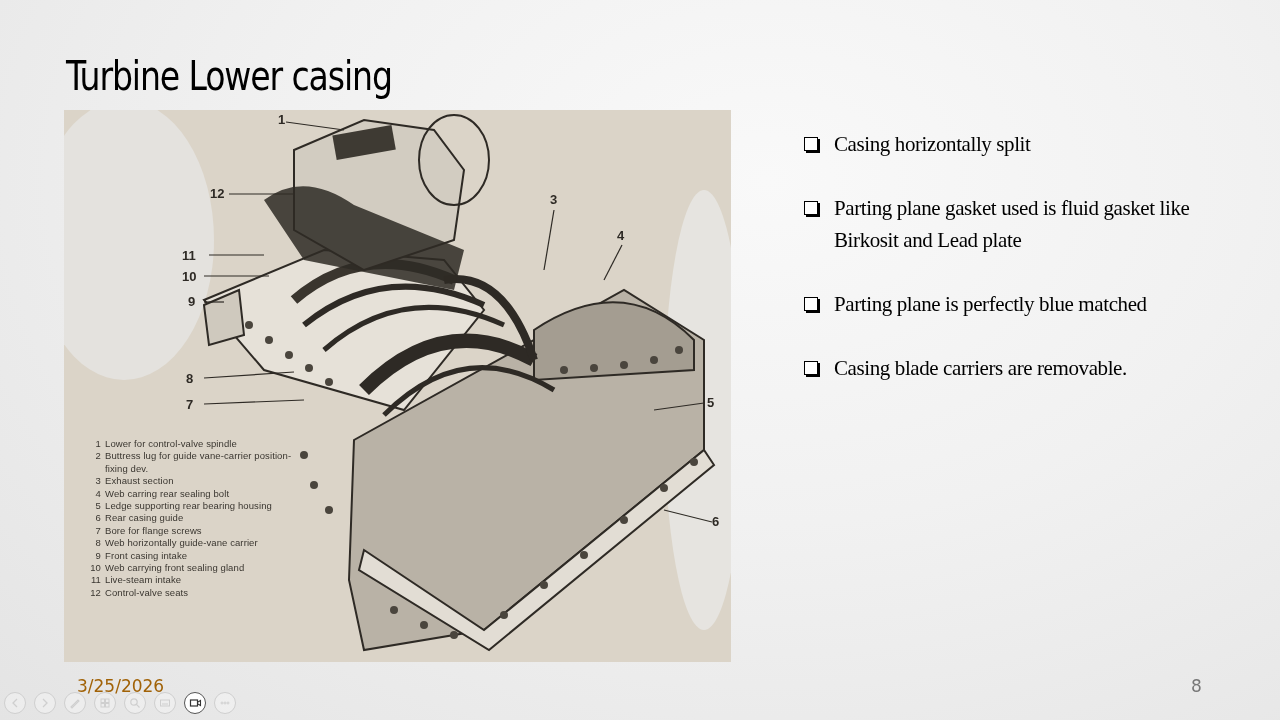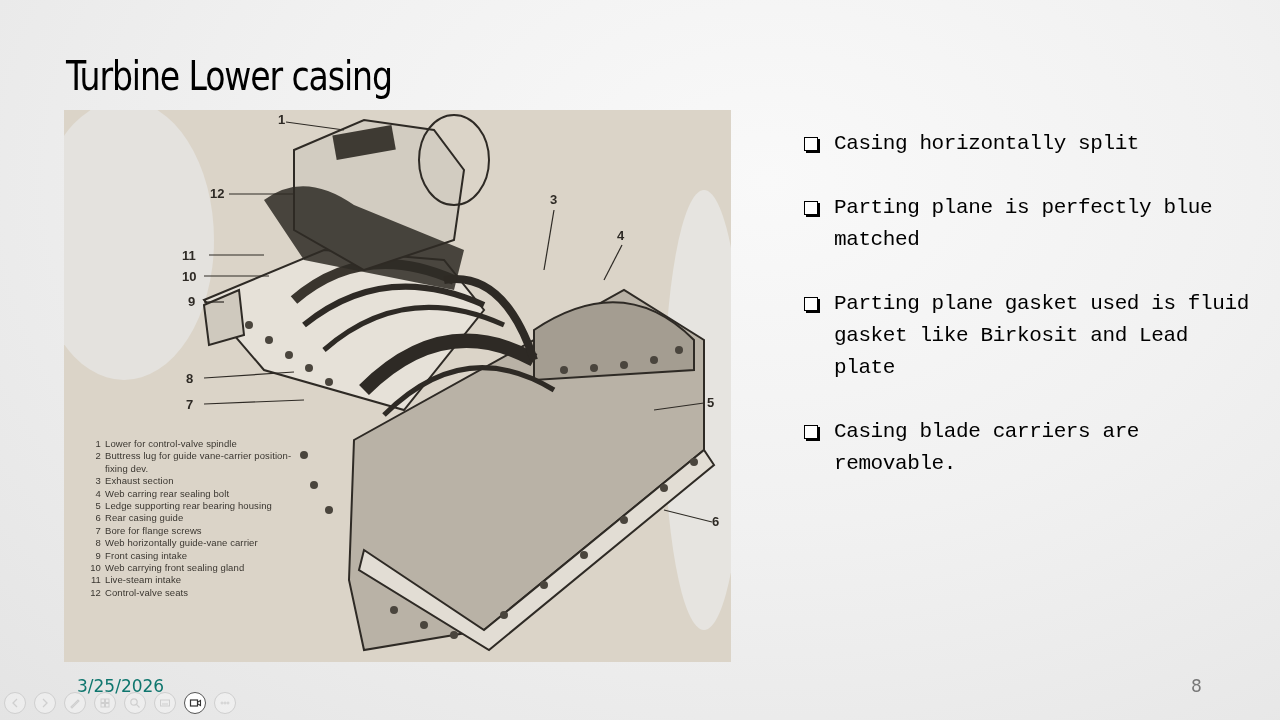--- a/index.html
+++ b/index.html
@@ -26,31 +26,31 @@
     color:#3a3630; letter-spacing:0.1px;
   }
   .legend .row { display:flex; }
   .legend .num { width:13px; text-align:right; margin-right:4px; flex:none; }
   .legend .txt { flex:1; }
   .callout {
     position:absolute; font-family:"Liberation Sans", sans-serif; font-size:13px; color:#2e2a25; font-weight:bold;
   }
   .bullets {
     position:absolute; left:804px; top:128px; width:450px;
-    font-family:Liberation Mono, monospace; font-size:21px; line-height:32px;
+    font-family:Liberation Serif, serif; font-size:21px; line-height:32px;
     letter-spacing:-0.4px;
   }
   .bullet { position:relative; padding-left:30px; margin-bottom:32px; }
   .bullet .box {
     position:absolute; left:0; top:9px; width:12px; height:12px;
     border:1.6px solid #000; box-shadow:2px 2px 0 #000; background:#fff;
   }
   .bullet .text { display:block; }
   .footer-date {
-    position:absolute; left:77px; top:676px; font-size:17px; color:#0f766e;
+    position:absolute; left:77px; top:676px; font-size:17px; color:#a16207;
     font-family:"DejaVu Sans", sans-serif;
   }
   .footer-page {
     position:absolute; left:1191px; top:676px; font-size:17px; color:#777;
     font-family:"DejaVu Sans", sans-serif;
   }
   .controls {
     position:absolute; left:4px; top:692px; display:flex; gap:8px;
   }
   .ctrl {
@@ -201,25 +201,25 @@
   </div>
 </div>
 
 <div class="bullets">
   <div class="bullet">
     <span class="box"></span>
     <span class="text"> Casing horizontally split</span>
   </div>
   <div class="bullet">
     <span class="box"></span>
+    <span class="text"> Parting plane gasket used is fluid gasket like Birkosit and Lead plate</span>
+  </div>
+  <div class="bullet">
+    <span class="box"></span>
     <span class="text">Parting plane is perfectly blue matched</span>
-  </div>
-  <div class="bullet">
-    <span class="box"></span>
-    <span class="text"> Parting plane gasket used is fluid gasket like Birkosit and Lead plate</span>
   </div>
   <div class="bullet">
     <span class="box"></span>
     <span class="text">Casing blade carriers are removable.</span>
   </div>
 </div>
 
 <div class="footer-date">3/25/2026</div>
 <div class="footer-page">8</div>
 

